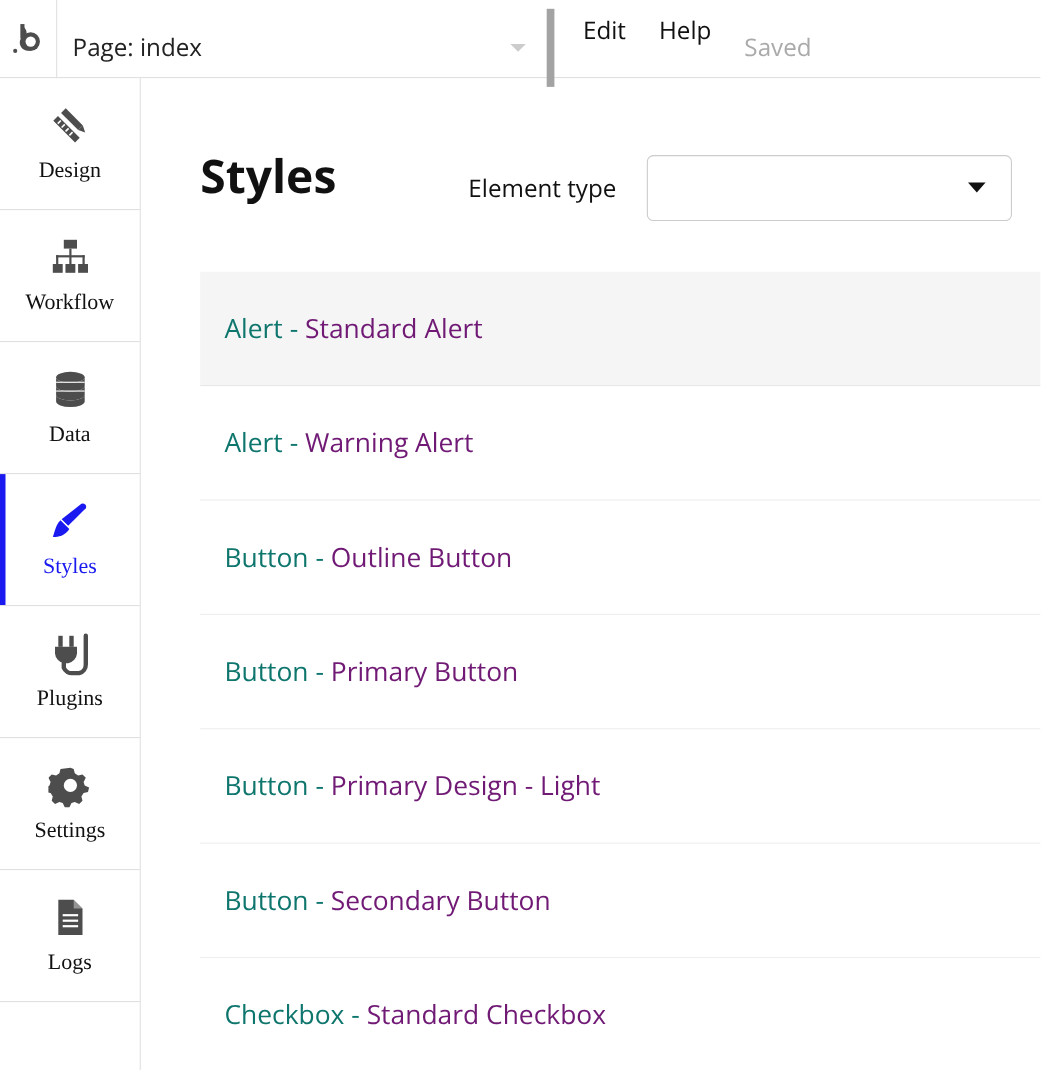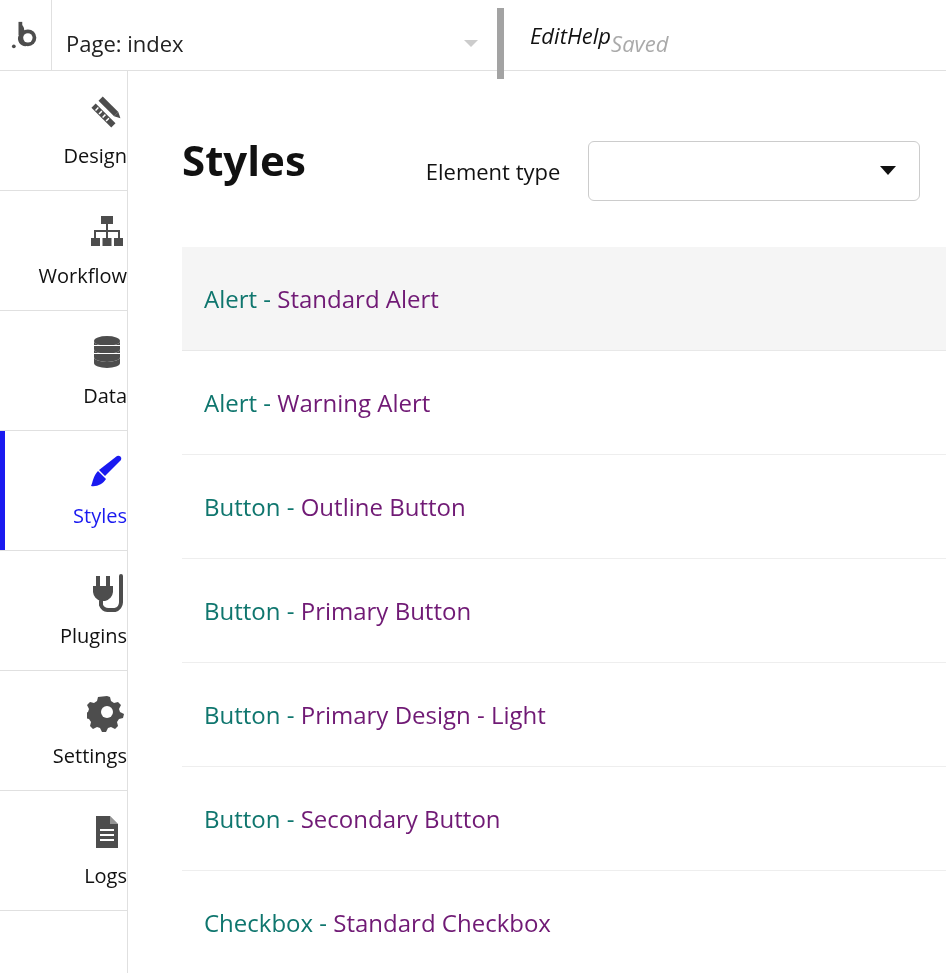--- a/index.html
+++ b/index.html
@@ -30,45 +30,45 @@
     justify-content: space-between;
     padding: 0 18px 0 14px;
     border-right: 7px solid #a3a3a3;
     cursor: pointer;
     margin-top: 16px;
   }
   .page-select .label { font-size: 22px; color: #222; }
   .page-select .chev { color: #bbb; }
   .menu-items {
     display: flex;
-    align-items: center;
     padding-left: 26px;
-    font-style: italic;
+    gap: 30px;
   }
   .menu-item { font-size: 22px; cursor: pointer; color: #111; }
   .menu-item.muted { color: #aaa; cursor: default; margin-top: 16px; }
 
   
   .layout { display: flex; height: calc(973px - 71px); }
   .sidebar {
     width: 128px;
     border-right: 1px solid #e0e0e0;
     display: flex;
     flex-direction: column;
   }
   .side-item {
     height: 120px;
     border-bottom: 1px solid #e0e0e0;
     display: flex;
     flex-direction: column;
-    align-items: flex-end;
+    align-items: center;
     justify-content: center;
     gap: 10px;
     cursor: pointer;
     position: relative;
+    font-family: Liberation Serif, serif;
   }
   .side-item .icon { width: 40px; height: 40px; display: flex; align-items: center; justify-content: center; color: #4d4d4d; }
   .side-item .lbl { font-size: 20px; color: #111; }
   .side-item.active::before {
     content: "";
     position: absolute;
     left: 0; top: 0; bottom: 0;
     width: 5px;
     background: #1a1af0;
   }

